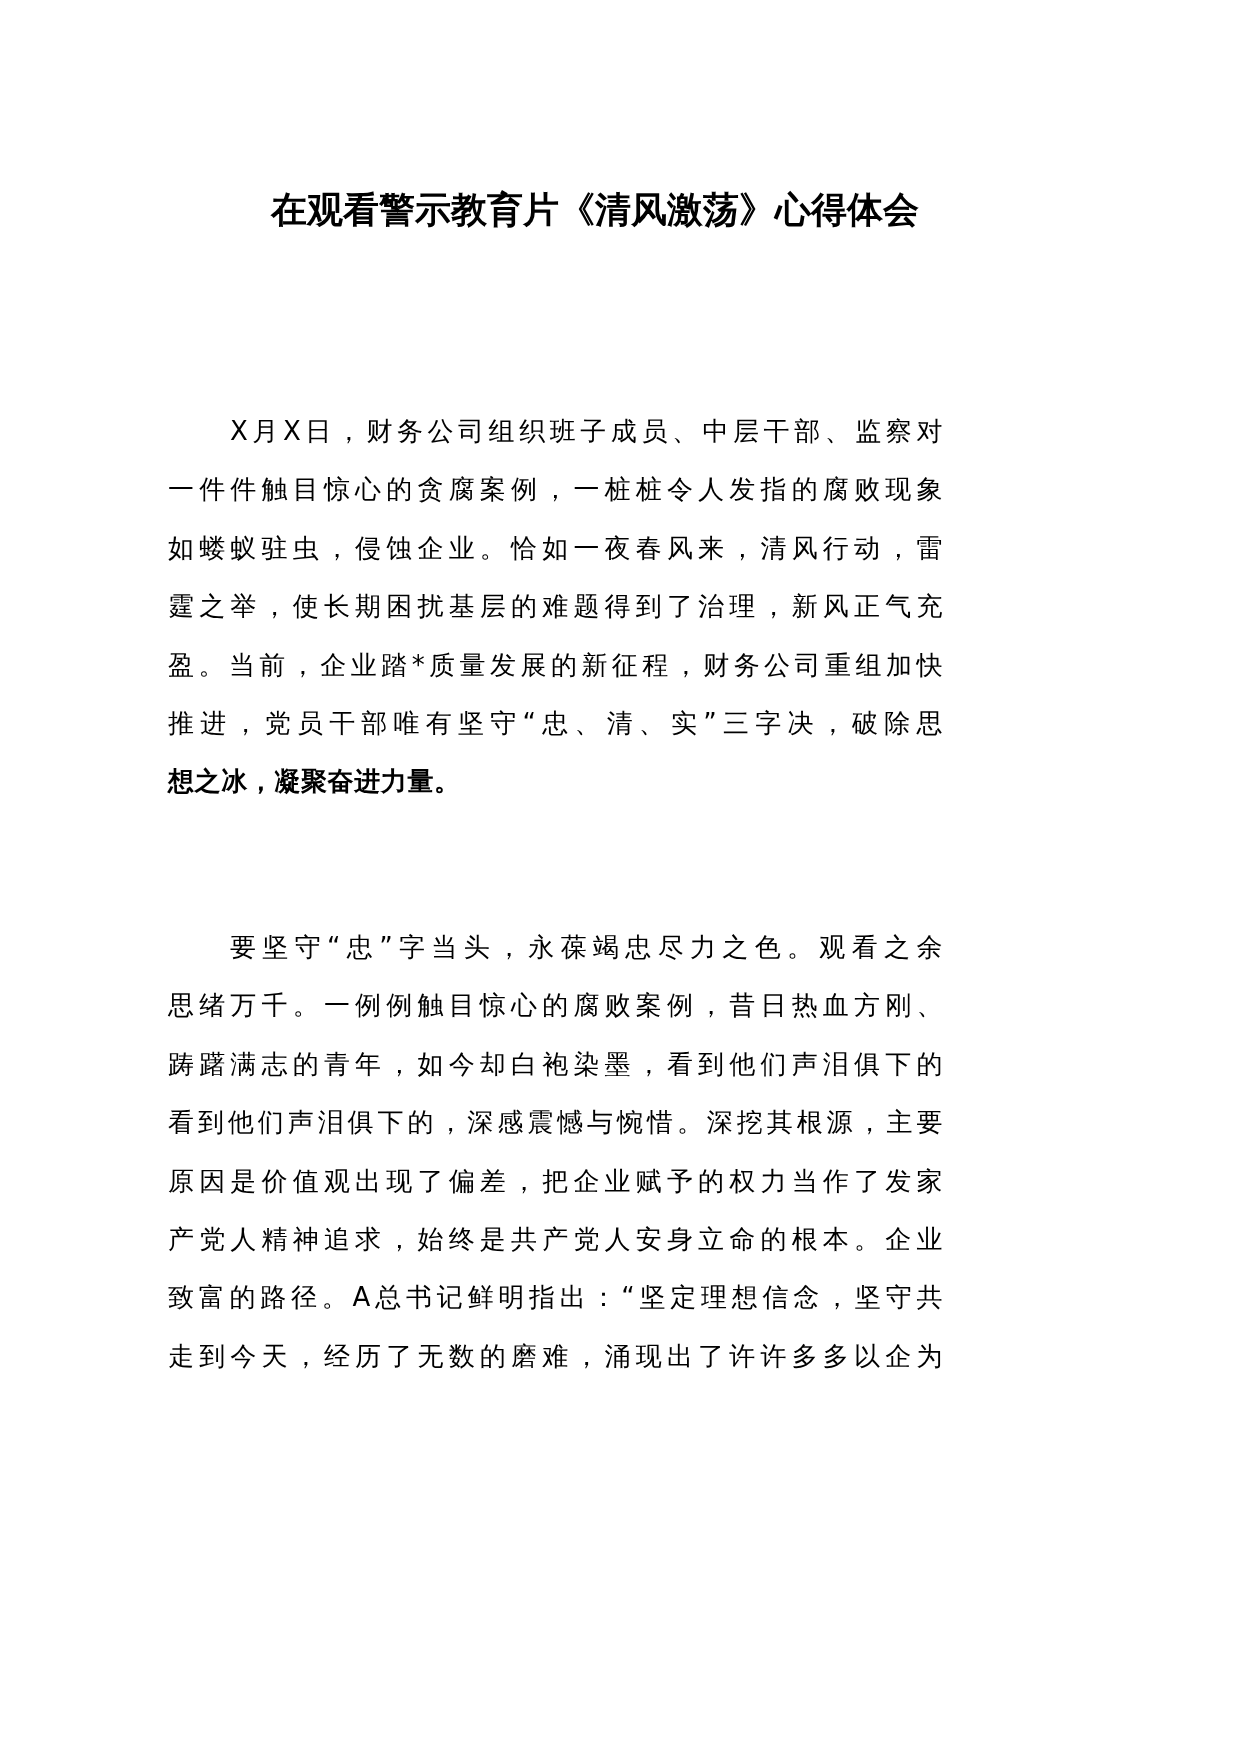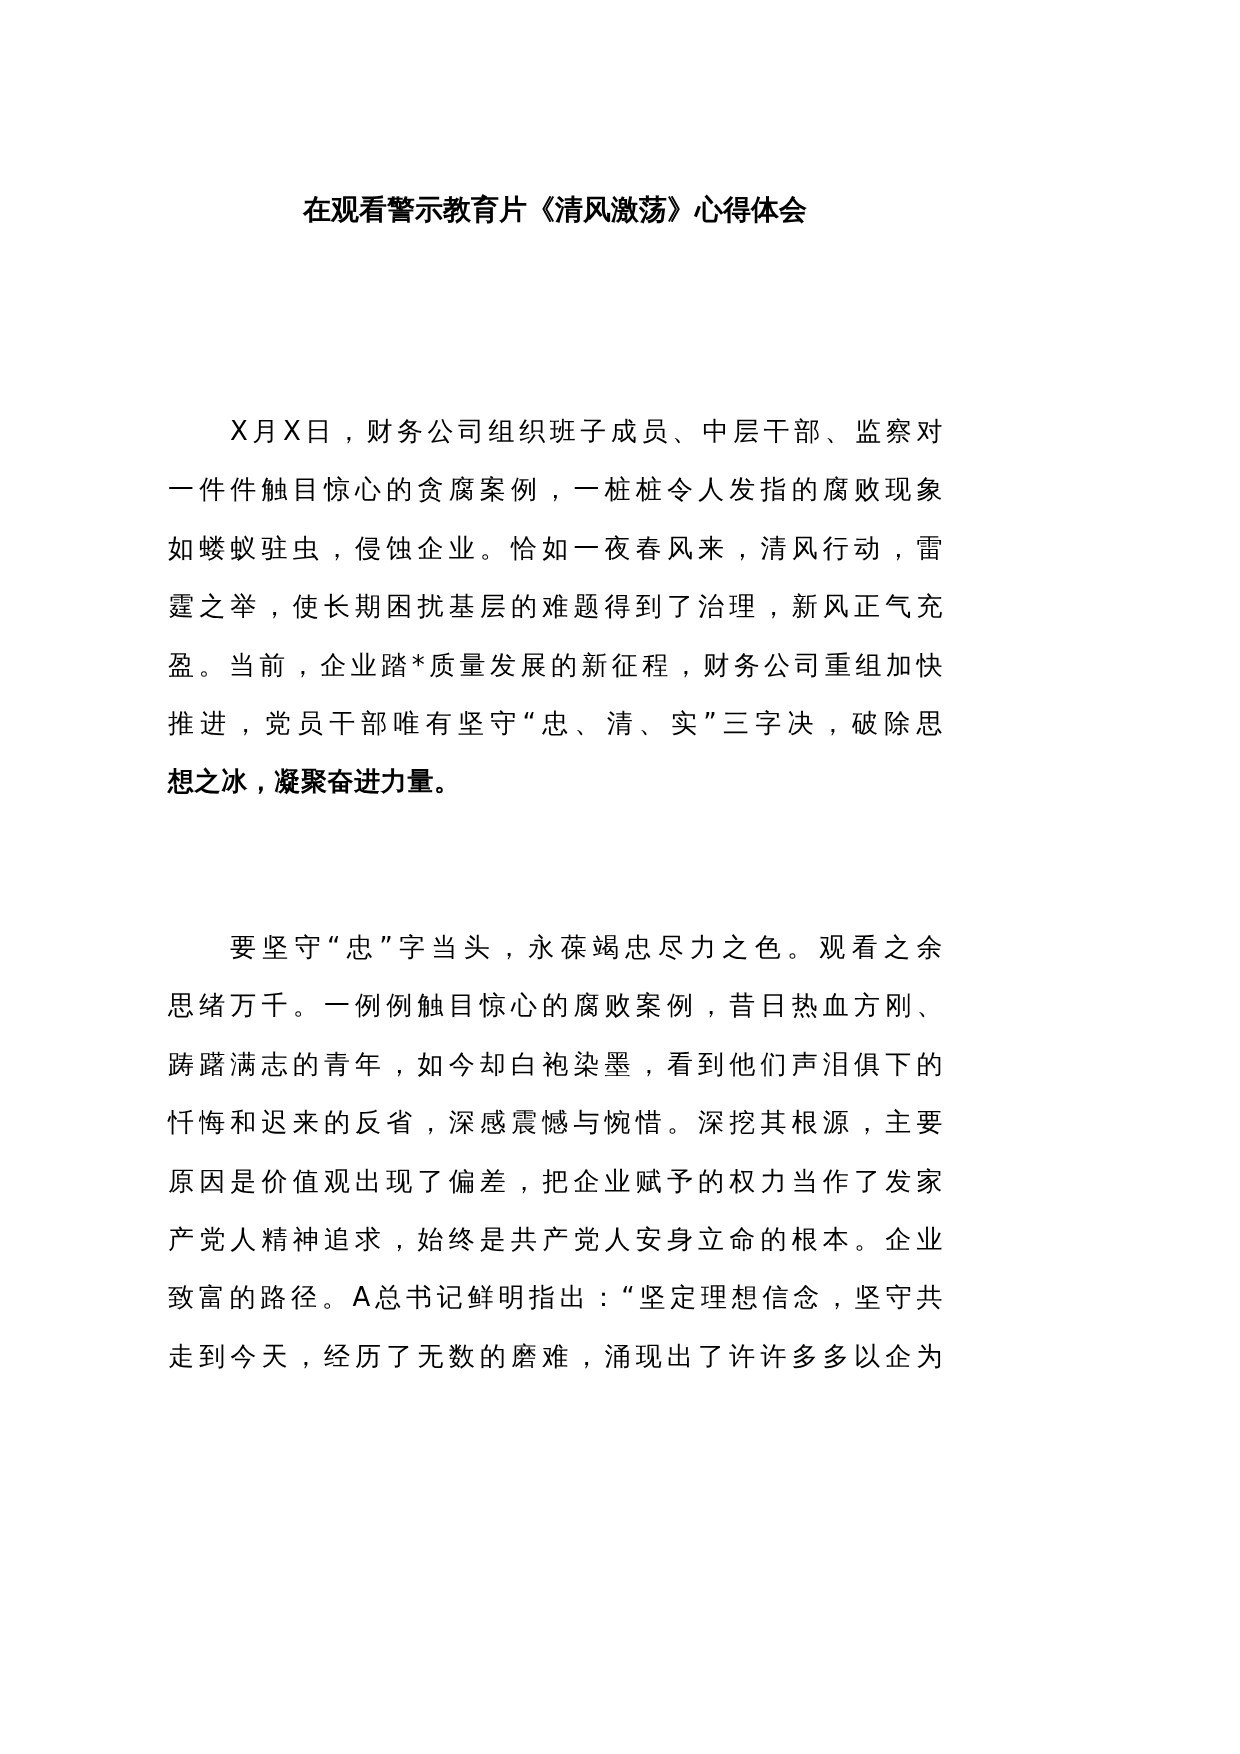--- a/index.html
+++ b/index.html
@@ -1,20 +1,20 @@
 <!DOCTYPE html>
 <html><head>
   <meta charset="utf-8">
   <style>
     html, body { margin: 0; padding: 0; background: #ffffff; }
     body { width: 1240px; height: 1754px; position: relative; overflow: hidden;
            font-family: "DejaVu Sans", "Liberation Sans", sans-serif; color: #000; }
     .page { position: absolute; left: 0; top: 0; width: 1240px; height: 1754px; background: #fff; }
     .title { position: absolute; left: 0; top: 182px; width: 1110px; text-align: center;
-             font-size: 28px; font-weight: bold; line-height: 56px; letter-spacing: 0px; }
+             font-size: 36px; font-weight: bold; line-height: 56px; letter-spacing: 0px; padding-left: 40px; }
     .para { position: absolute; left: 168px; width: 775px; }
     .line { display: block; height: 58.4px; line-height: 58.4px; font-size: 26px;
             white-space: nowrap; letter-spacing: 0.6px; text-align: justify; text-align-last: justify; }
     .line.last { text-align-last: left; font-weight: bold; }
     .line.indent { padding-left: 62px; }
     #p1 { top: 402px; }
     #p2 { top: 918px; }
   </style>
 </head>
 <body>
@@ -29,19 +29,19 @@
     <span class="line">霆之举，使长期困扰基层的难题得到了治理，新风正气充</span>
     <span class="line">盈。当前，企业踏*质量发展的新征程，财务公司重组加快</span>
     <span class="line">推进，党员干部唯有坚守“忠、清、实”三字决，破除思</span>
     <span class="line last">想之冰，凝聚奋进力量。</span>
   </div>
 
   <div class="para" id="p2">
     <span class="line indent">要坚守“忠”字当头，永葆竭忠尽力之色。观看之余</span>
     <span class="line">思绪万千。一例例触目惊心的腐败案例，昔日热血方刚、</span>
     <span class="line">踌躇满志的青年，如今却白袍染墨，看到他们声泪俱下的</span>
-    <span class="line">忏悔和迟来的反省，深感震憾与惋惜。深挖其根源，主要</span>
+    <span class="line">看到他们声泪俱下的，深感震憾与惋惜。深挖其根源，主要</span>
     <span class="line">原因是价值观出现了偏差，把企业赋予的权力当作了发家</span>
     <span class="line">产党人精神追求，始终是共产党人安身立命的根本。企业</span>
     <span class="line">致富的路径。A总书记鲜明指出：“坚定理想信念，坚守共</span>
     <span class="line">走到今天，经历了无数的磨难，涌现出了许许多多以企为</span>
   </div>
 </div>
 
 </body></html>

